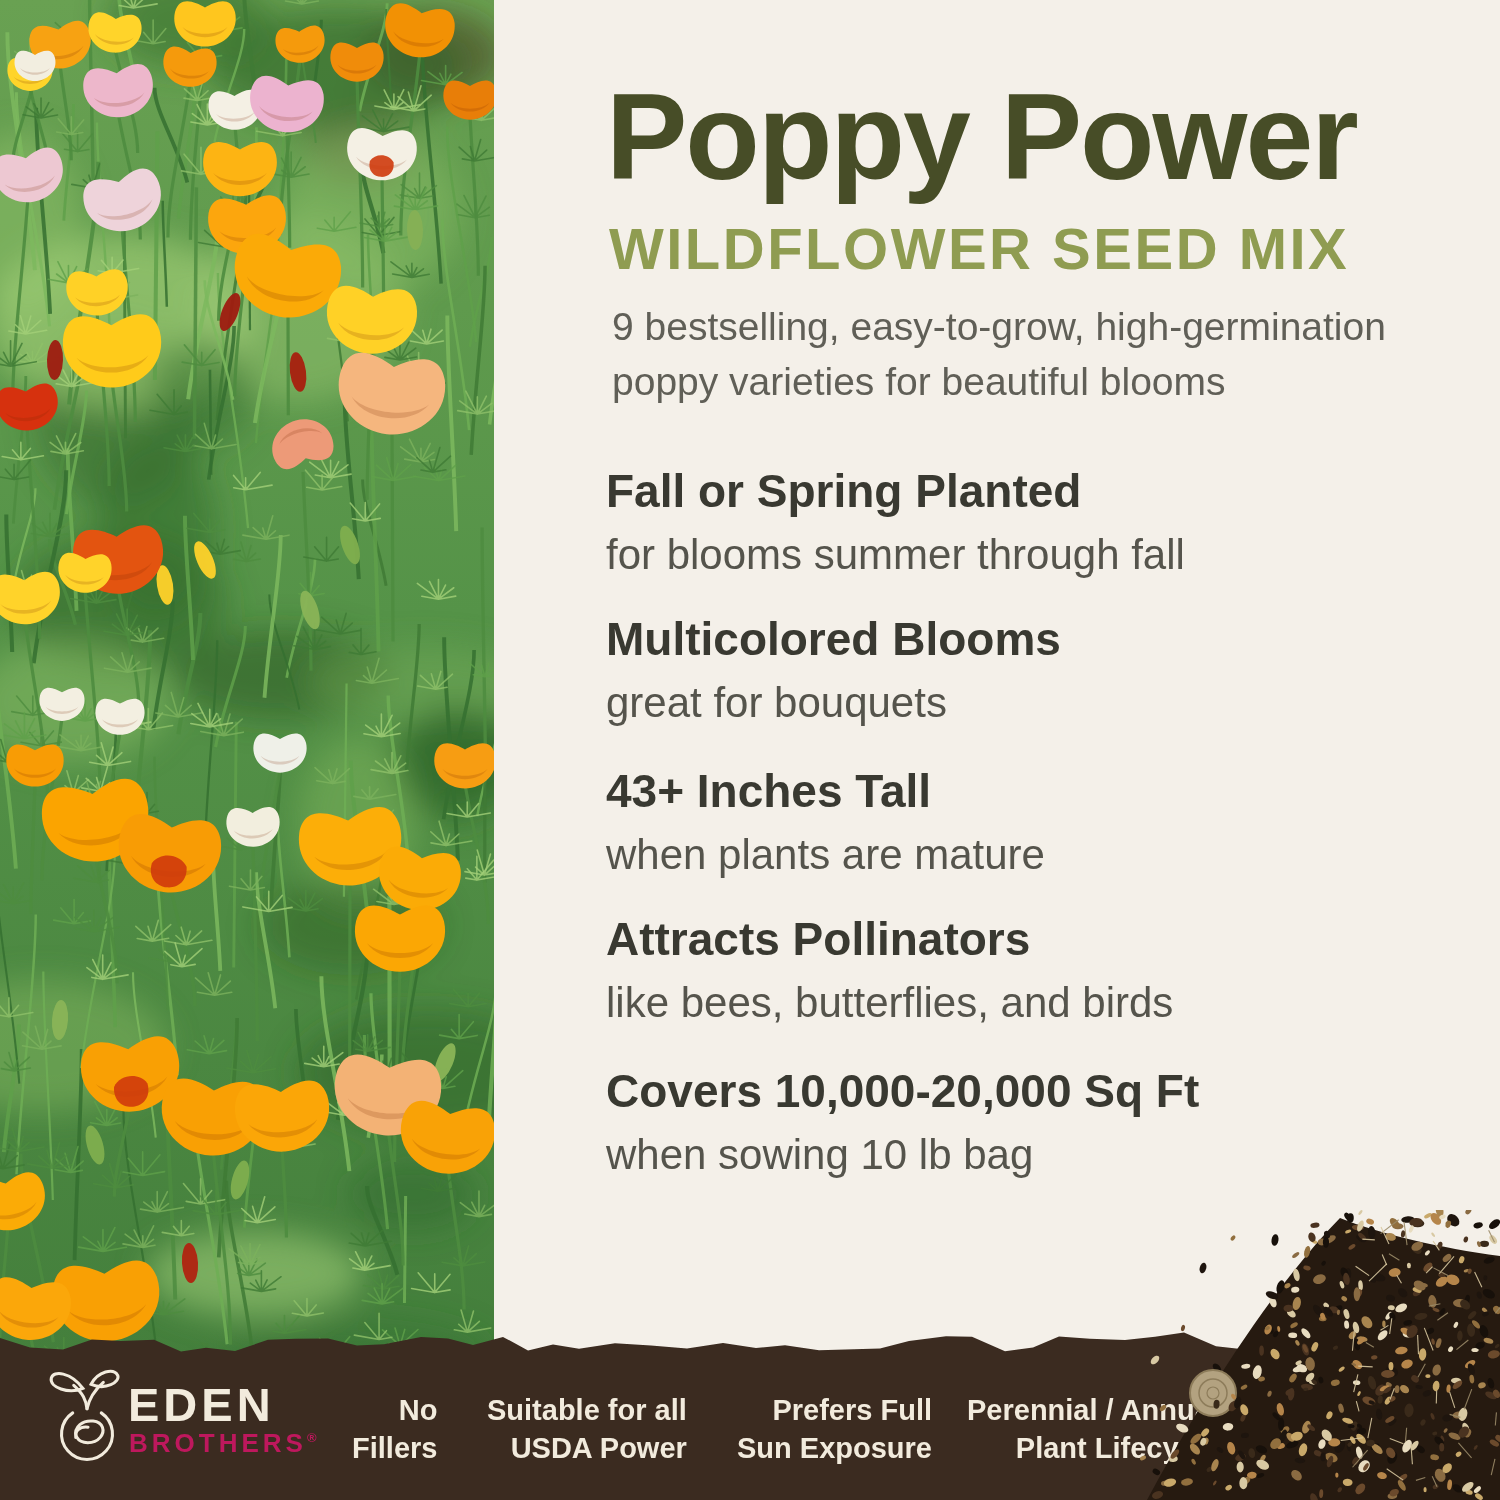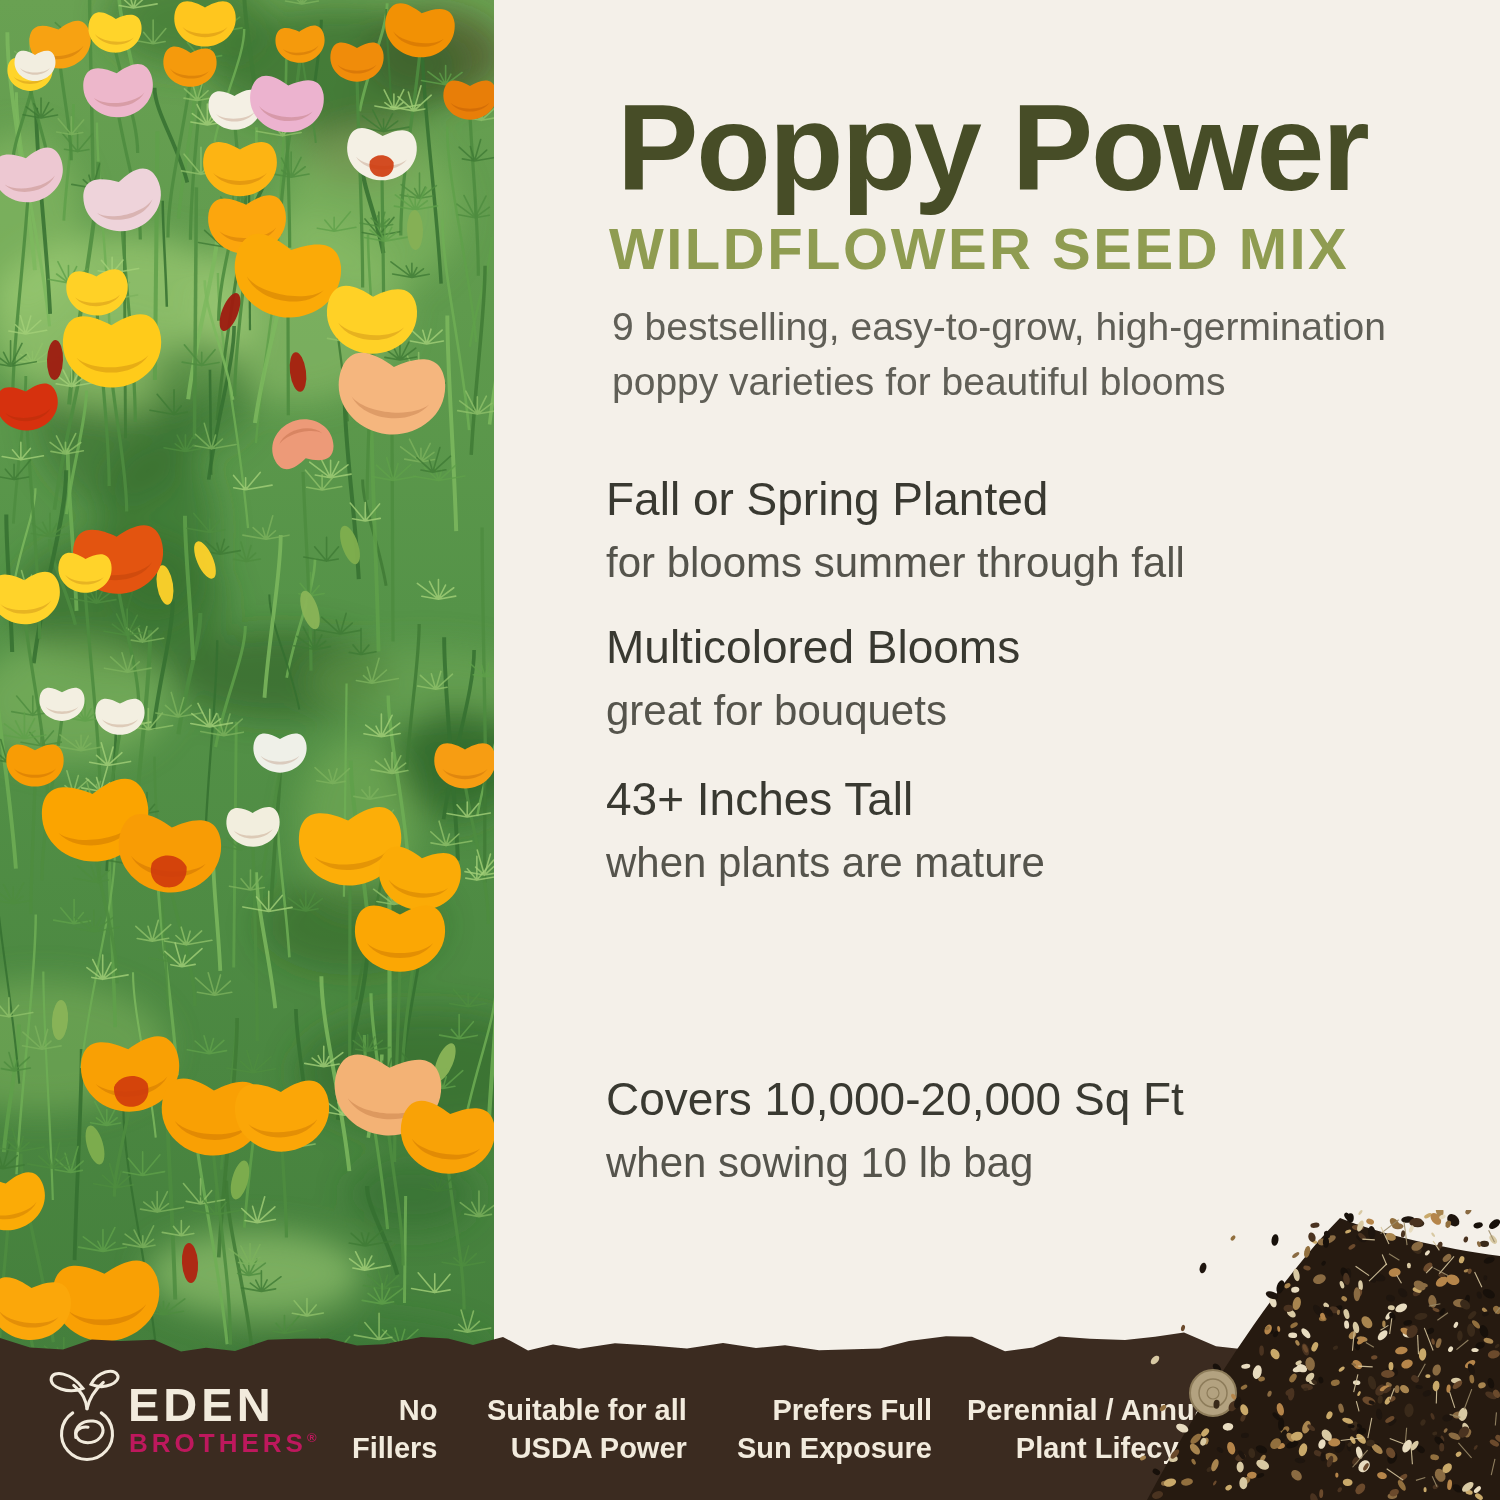--- a/index.html
+++ b/index.html
@@ -4,28 +4,28 @@
 <style>
   html,body{margin:0;padding:0;}
   body{font-family:"Liberation Sans", sans-serif;}
   .stage{position:relative;width:1500px;height:1500px;background:#f4f0e9;overflow:hidden;}
 
   
   .photo{position:absolute;left:0;top:0;width:494px;height:1362px;z-index:1;}
   .photo svg{display:block;width:100%;height:100%;}
 
   
-  .title{position:absolute;left:605px;top:72px;margin:12px;font-size:122px;line-height:1.05;
+  .title{position:absolute;left:605px;top:72px;margin:1px;font-size:122px;line-height:1.05;
          font-weight:bold;letter-spacing:-2px;color:#474d27;z-index:2;}
   .subtitle{position:absolute;left:609px;top:220px;font-size:58px;line-height:1.0;
          font-weight:bold;letter-spacing:2.5px;color:#8f9c51;z-index:2;}
   .desc{position:absolute;left:609px;top:296px;margin:3px;font-size:39px;line-height:1.42;
          color:#605f57;z-index:2;}
   .feature{position:absolute;left:606px;z-index:2;}
-  .feature h2{margin:8px 0 12px 0;font-size:46px;line-height:1.12;font-weight:normal;color:#393931;}
+  .feature h2{margin:0 0 12px 0;font-size:46px;line-height:1.12;font-weight:bold;color:#393931;}
   .feature p{margin:0;font-size:42px;line-height:1.2;color:#55544c;}
   .f0{top:466px}.f1{top:614px}.f2{top:766px}.f3{top:914px}.f4{top:1066px}
 
   
   .tear{position:absolute;left:0;top:1310px;width:1500px;height:190px;z-index:4;}
   .footer-content{position:absolute;left:0;top:0;width:1329px;height:1500px;z-index:5;pointer-events:none;}
   .logo-icon{position:absolute;left:46px;top:1368px;width:82px;height:102px;}
   .brand-eden{position:absolute;left:128px;top:1381px;font-size:47px;font-weight:bold;
          letter-spacing:4px;color:#f2ebdd;line-height:1;}
   .brand-brothers{position:absolute;left:129px;top:1430px;font-size:26px;font-weight:bold;
@@ -517,20 +517,24 @@
     <p>for blooms summer through fall</p>
   </div>
   <div class="feature f1">
     <h2>Multicolored Blooms</h2>
     <p>great for bouquets</p>
   </div>
   <div class="feature f2">
     <h2>43+ Inches Tall</h2>
     <p>when plants are mature</p>
   </div>
+  <div class="feature f3">
+    <h2>Attracts Pollinators</h2>
+    <p>like bees, butterflies, and birds</p>
+  </div>
   <div class="feature f4">
     <h2>Covers 10,000-20,000 Sq Ft</h2>
     <p>when sowing 10 lb bag</p>
   </div>
 
   <svg class="tear" id="tearSvg" viewBox="0 0 1500 190" preserveAspectRatio="none">
       <path d="M 0 190 L 0 26 L 0 28.0 L 30 37.5 L 63 39.5 L 92 29.4 L 121 31.1 L 154 29.7 L 181 41.5 L 206 37.7 L 235 41.1 L 268 29.8 L 296 28.7 L 328 28.5 L 357 35.5 L 384 34.3 L 421 26.9 L 448 28.4 L 473 34.9 L 503 26.9 L 528 40.4 L 553 34.5 L 579 38.8 L 615 33.3 L 651 35.6 L 687 38.4 L 723 33.0 L 756 38.1 L 785 35.3 L 819 40.3 L 854 39.2 L 880 38.5 L 909 30.9 L 946 26.2 L 972 26.8 L 1005 41.2 L 1033 37.6 L 1059 26.5 L 1090 28.8 L 1125 30.1 L 1155 26.8 L 1184 22.4 L 1216 36.2 L 1252 40.2 L 1285 45.7 L 1312 38.7 L 1344 29.7 L 1372 35.6 L 1401 40.8 L 1436 37.2 L 1466 36.4 L 1494 32.3 L 1500 34 L 1500 190 Z" fill="#3b2b20"></path>
     </svg>
 
   <div class="footer-content">

